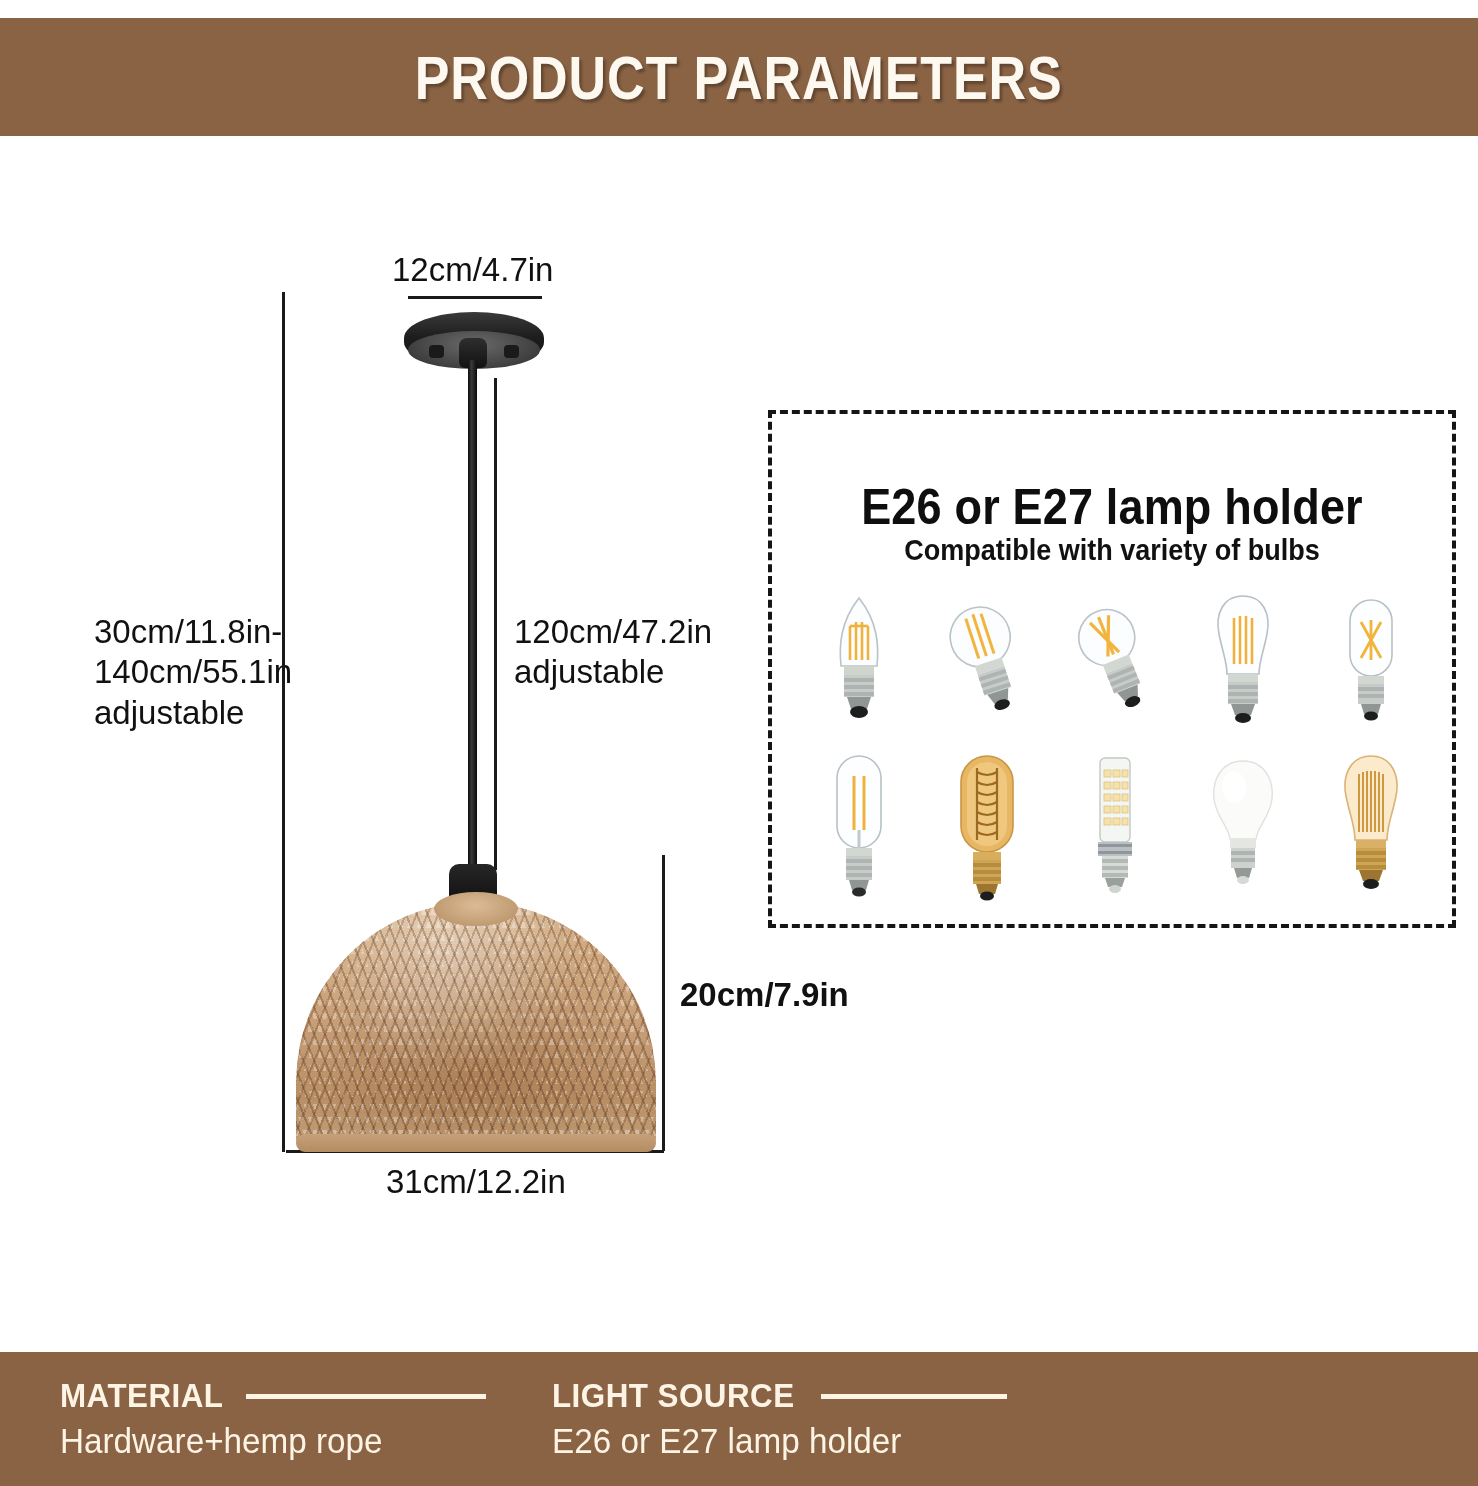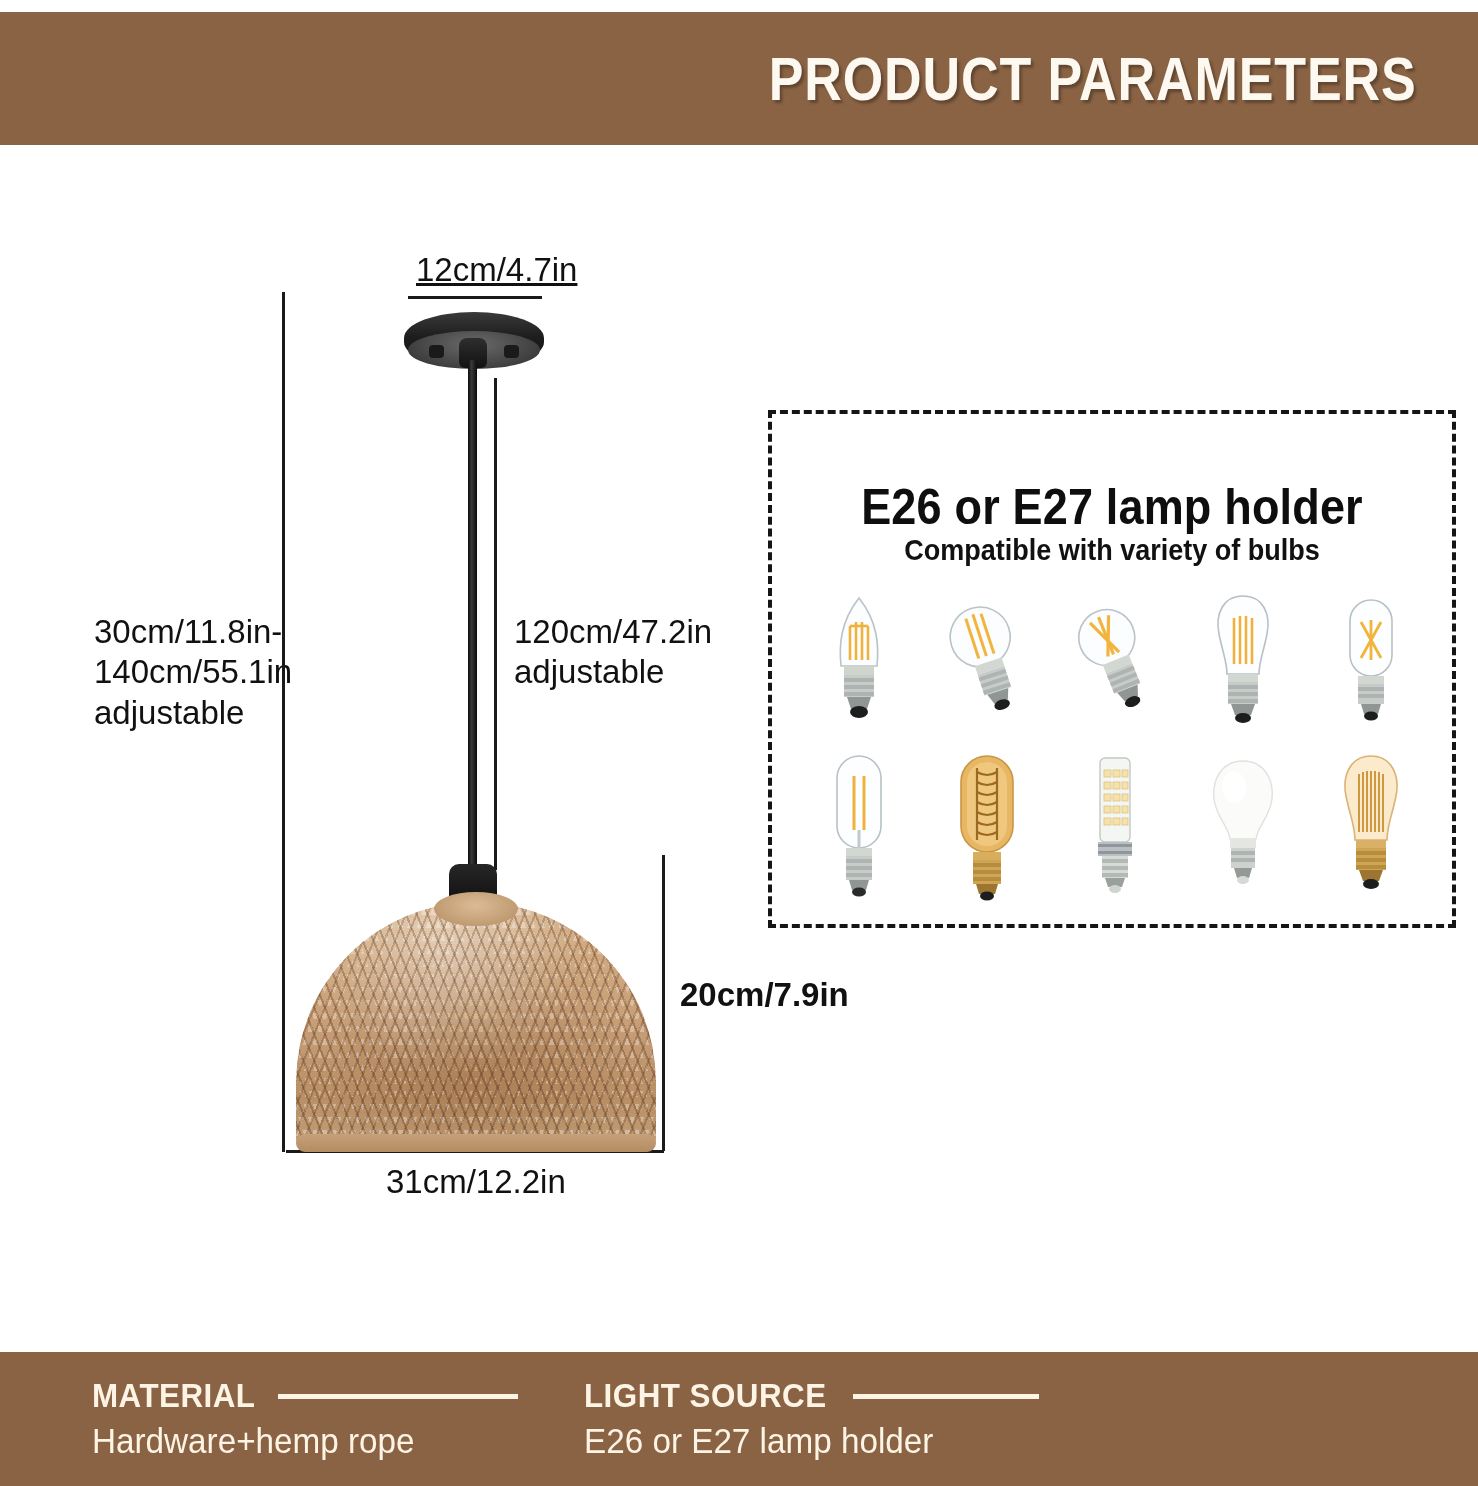--- a/index.html
+++ b/index.html
@@ -10,41 +10,41 @@
     overflow: hidden;
   }
   #page { position: relative; width: 1478px; height: 1486px; background:#fff; }
 
   
   .banner {
     position: absolute; left: 0; width: 1478px;
     background: #8a6344;
     display: flex; align-items: center; justify-content: center;
   }
-  .banner-top { top: 12px; height: 133px; justify-content: flex-end; }
+  .banner-top { top: 18px; height: 118px; }
   .banner-title {
     color: #fdf8f0;
     font-family: "Liberation Sans Narrow", "Liberation Sans", sans-serif;
     font-weight: bold;
     font-size: 62px;
     letter-spacing: 1px;
     transform: scaleX(0.84);
     text-shadow: 3px 3px 3px rgba(0,0,0,0.30);
     white-space: nowrap;
   }
 
   
   .banner-bottom {
     top: 1352px; height: 134px;
     justify-content: flex-start;
   }
   .foot-cols {
     display: flex; width: 100%; height: 100%;
     align-items: center;
-    padding: 0 92px;
+    padding: 0 60px;
   }
   .foot-col { flex: 0 0 auto; }
   .foot-col.c1 { width: 480px; }
   .foot-col.c2 { width: 455px; margin-left: 12px; }
   .foot-col.c3 { width: 460px; }
   .foot-label-row { display: flex; align-items: center; gap: 14px; }
   .foot-label {
     color: #fdf4e6; font-weight: bold; font-size: 33px;
     letter-spacing: .5px; white-space: nowrap;
     transform: scaleX(0.95); transform-origin: left center;
@@ -180,21 +180,21 @@
 </style>
 </head>
 <body>
 
 <div id="page">
 
   <div class="banner banner-top">
     <div class="banner-title">PRODUCT PARAMETERS</div>
   </div>
 
-  <div class="dim-text" style="left:416px; top:250px;text-decoration:underline;">12cm/4.7in</div>
+  <div class="dim-text" style="left:392px; top:250px;">12cm/4.7in</div>
   <div class="rule-h" style="left:408px; top:296px; width:134px;"></div>
 
   <div class="dim-text" style="left:62px; top:612px;margin-left:32px;">30cm/11.8in-
 140cm/55.1in
 adjustable</div>
   <div class="rule-v" style="left:282px; top:292px; height:860px;"></div>
 
   <div class="dim-text" style="left:514px; top:612px;">120cm/47.2in
 adjustable</div>
   <div class="rule-v" style="left:494px; top:378px; height:492px;"></div>

